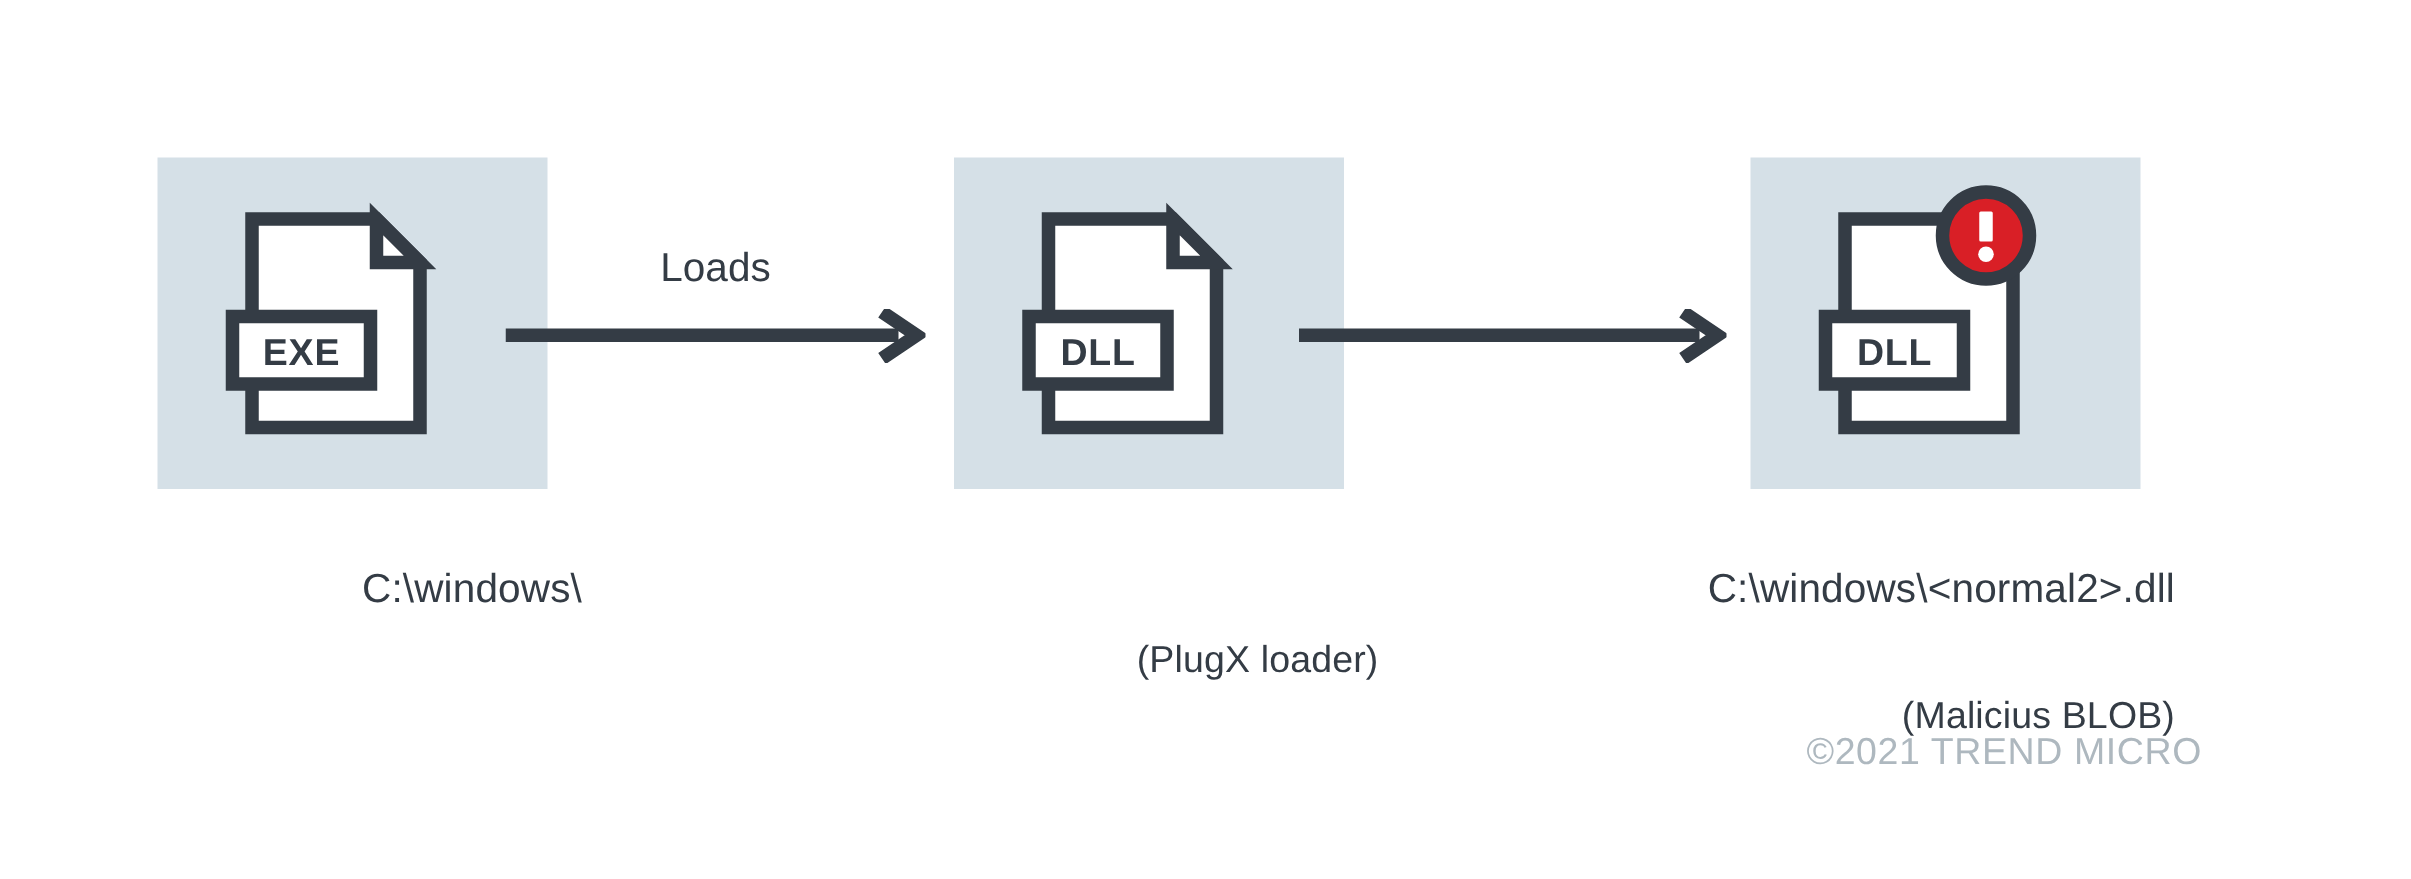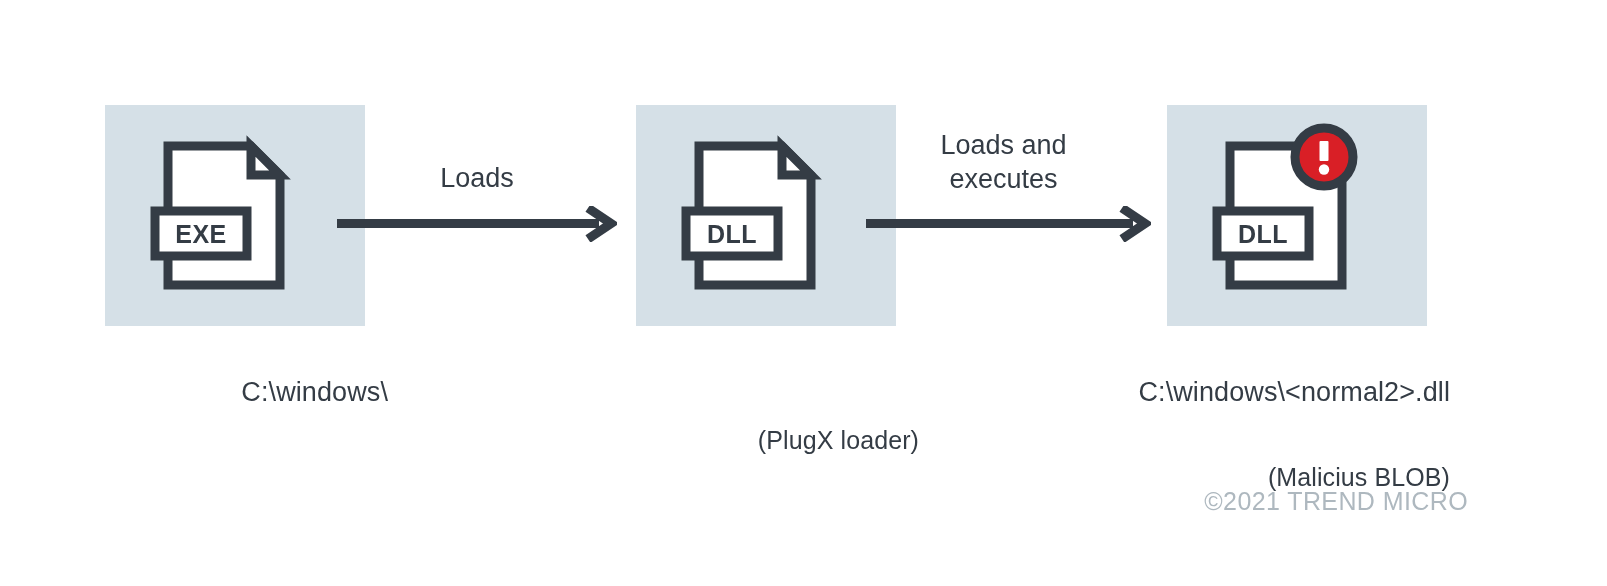--- a/index.html
+++ b/index.html
@@ -139,22 +139,20 @@
       <span class="sub">(PlugX loader)</span>
     </div>
   </div>
 
   <div class="arrow" style="left:866px; top:206px;">
     <svg width="285" height="36" viewBox="0 0 285 36" aria-hidden="true">
       <line x1="0" y1="17.5" x2="267" y2="17.5" stroke="#343c45" stroke-width="9" stroke-linecap="butt"></line>
       <polyline points="256,2 279,17.5 256,33" fill="none" stroke="#343c45" stroke-width="9" stroke-linecap="butt" stroke-linejoin="miter"></polyline>
     </svg>
   </div>
-  <div class="arrow-label" style="left:861px; top:128px; width:285px;">Loads and
-executes</div>
 
   <div class="node" style="left:1167px;">
     <div class="panel">
       <div class="icon-wrap">
         <svg width="223" height="221" viewBox="0 0 223 221" aria-hidden="true">
 
           <rect x="63" y="41" width="112" height="139" fill="#ffffff" stroke="#343c45" stroke-width="9" stroke-linejoin="miter"></rect>
 
           <rect x="50" y="106" width="92" height="45" fill="#ffffff" stroke="#343c45" stroke-width="9"></rect>
 

